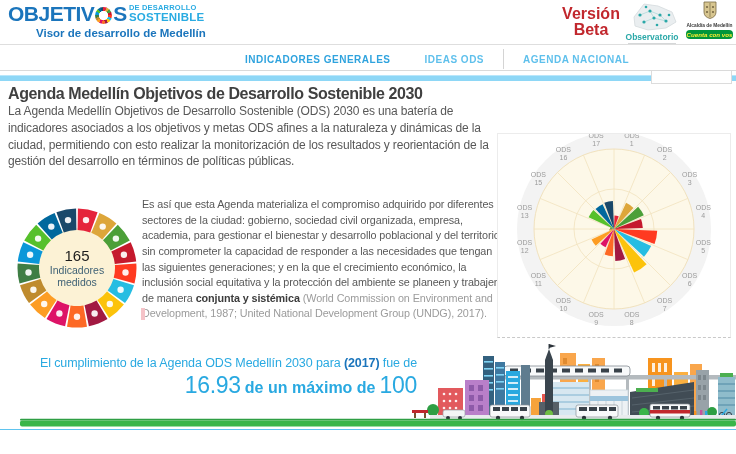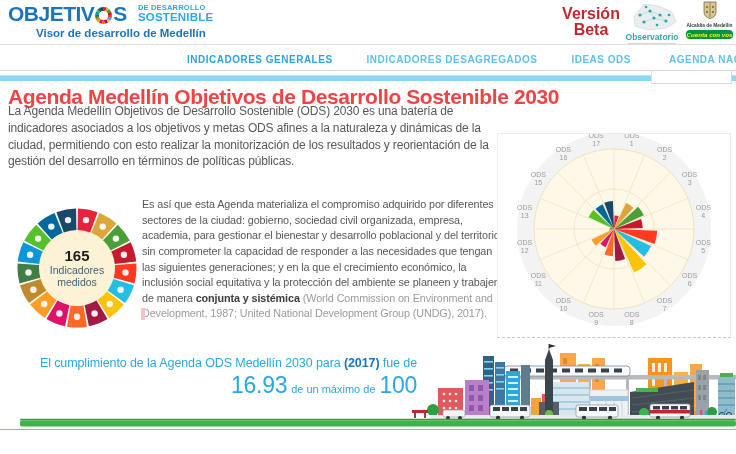--- a/index.html
+++ b/index.html
@@ -8,74 +8,74 @@
         font-family:"Liberation Sans",sans-serif;}
 
   
   .brand{position:absolute;left:8px;top:4px}
   .brand-row{display:flex;align-items:flex-start}
   .brand-word{font-weight:bold;font-size:21px;letter-spacing:-0.5px;color:#1B75BC;line-height:20px;display:flex;align-items:flex-end}
   .sdg-o{display:inline-block;width:17px;height:17px;border-radius:50%;margin:0 1px;
     background:
      radial-gradient(circle,#fff 0 37%,rgba(255,255,255,0) 38%),
      conic-gradient(#E5243B 0 21deg,#DDA63A 0 42deg,#4C9F38 0 64deg,#C5192D 0 85deg,#FF3A21 0 106deg,#26BDE2 0 127deg,#FCC30B 0 148deg,#A21942 0 169deg,#FD6925 0 191deg,#DD1367 0 212deg,#FD9D24 0 233deg,#BF8B2E 0 254deg,#3F7E44 0 275deg,#0A97D9 0 297deg,#56C02B 0 318deg,#00689D 0 339deg,#19486A 0 360deg)}
-  .brand-stack{display:flex;flex-direction:column;margin-left:11px;line-height:1}
+  .brand-stack{display:flex;flex-direction:column;margin-left:2px;line-height:1}
   .brand-tag1{font-size:7.5px;font-weight:bold;color:#29ABE2;letter-spacing:.2px}
   .brand-tag2{font-size:11.5px;font-weight:bold;color:#29ABE2;letter-spacing:.2px}
   .brand-sub{font-size:11.5px;font-weight:bold;color:#1B75BC;margin:3px 0 12px 28px}
 
   .version{position:absolute;left:556px;top:6px;width:70px;text-align:center;
            color:#C1272D;font-weight:bold;font-size:16px;line-height:16px}
 
   .logo-obs{position:absolute;left:622px;top:1px;width:60px;height:44px;text-align:center}
   .obs-text{font-size:8.5px;font-weight:bold;color:#2AA8A8;line-height:8px;margin-top:-2px}
   .obs-sub{height:2px;background:#C3C6C8;opacity:.7;margin:2px 6px 0 6px}
 
   .logo-alc{position:absolute;left:686px;top:1px;width:47px;height:44px;text-align:center}
   .alc-text{font-size:4.8px;font-weight:bold;color:#3A3A3A;line-height:6px}
   .alc-badge{margin-top:1px;background:#00953B;border-radius:4px;padding:1px 0;
              font-size:6.2px;font-weight:bold;font-style:italic;color:#F9ED32}
 
   .header-line{position:absolute;left:0;top:44px;width:736px;height:1px;background:#DEDEDE}
 
   
-  .nav{position:absolute;left:228px;top:48px;right:2px;height:22px;display:flex;align-items:center;justify-content:center}
+  .nav{position:absolute;left:228px;top:48px;right:2px;height:22px;display:flex;align-items:center;justify-content:flex-start}
   .nav-item{font-size:10px;font-weight:bold;letter-spacing:.5px;color:#5FC0EC;padding:0 17px;cursor:pointer;white-space:nowrap}
   .nav-item.active{color:#2FA3DE}
   .nav-sep{width:1px;height:20px;background:#D4D4D4;margin:0 2px}
   .nav-line{position:absolute;left:0;top:70px;width:736px;height:1px;background:#DADADA}
   .blue-bar{position:absolute;left:0;top:75px;width:736px;height:6px;background:#8ED7F6;border-top:1px solid #B9E7FB}
   .dropdown-sliver{position:absolute;left:651px;top:71px;width:81px;height:13px;background:#fff;
                    border:1px solid #DCDCDC;border-top:none;z-index:3}
 
   
-  .title{position:absolute;left:8px;top:85px;font-size:21px;font-weight:bold;letter-spacing:-0.4px;color:#ef4444;white-space:nowrap}
+  .title{position:absolute;left:8px;top:85px;font-size:16px;font-weight:bold;letter-spacing:-0.4px;color:#404040;white-space:nowrap}
   .p1{position:absolute;left:8px;top:103px;width:496px;font-size:12px;letter-spacing:-0.15px;line-height:1.4;color:#585858}
   .p2{position:absolute;left:142px;top:197px;width:363px;font-size:10.8px;letter-spacing:-0.1px;line-height:1.45;color:#585858}
   .p2 b{color:#3c3c3c}
   .p2 .cite{color:#9b9b9b}
 
   .wheel{position:absolute;left:17px;top:208px;width:120px;height:120px}
   .wheel-center{position:absolute;inset:0;display:flex;flex-direction:column;align-items:center;justify-content:center;pointer-events:none}
-  .wheel-count{font-size:15px;font-weight:bold;color:#1d1d1d;line-height:16px}
+  .wheel-count{font-size:15px;font-weight:normal;color:#1d1d1d;line-height:16px}
   .wheel-l1,.wheel-l2{font-size:10.5px;color:#3E6175;line-height:12px}
 
   .chart-card{position:absolute;left:497px;top:133px;width:234px;height:205px;background:#fff;
               border:1px solid #ECECEC;border-bottom:1px dashed #C9C9C9;overflow:hidden}
   .chart-card svg{display:block}
 
   .pink-tick{position:absolute;left:141px;top:308px;width:4px;height:12px;background:#F5C3C8}
 
   
   .banner{position:absolute;left:0;top:356px;width:417px;text-align:right;z-index:2}
   .b1{font-size:12.5px;color:#29A9E1;letter-spacing:-0.1px}
   .b1 b{color:#1B75BC}
   .b2{margin-top:2px;color:#29A9E1;white-space:nowrap}
   .b2 .big{font-size:23px;letter-spacing:-0.3px}
-  .b2 .mid{font-size:11px;font-weight:normal;margin:4px 4px}
+  .b2 .mid{font-size:16px;font-weight:bold;margin:4px 4px}
 
   .skyline{position:absolute;left:0;top:344px;width:736px;height:85px}
 
   
   .footer-line{position:absolute;left:0;top:429px;width:736px;height:1px;background:#5FC4EF}
   .footer{position:absolute;left:0;top:430px;width:736px;height:24px;background:#fff}
 </style>
 </head>
 <body>
 
@@ -140,21 +140,20 @@
       </svg>
       <div class="alc-text">Alcaldía de Medellín</div>
       <div class="alc-badge">Cuenta con vos</div>
     </div>
   </header>
 
   <div class="header-line"></div>
 
   <nav class="nav">
       <span class="nav-item active">INDICADORES GENERALES</span>
-      <span class="nav-item">INDICADORES DESAGREGADOS</span>
       <span class="nav-item">IDEAS ODS</span>
       <span class="nav-sep"></span>
       <span class="nav-item">AGENDA NACIONAL</span>
     </nav>
   <div class="nav-line"></div>
   <div class="blue-bar"></div>
   <div class="dropdown-sliver"></div>
 
   <h1 class="title">Agenda Medellín Objetivos de Desarrollo Sostenible 2030</h1>
   <p class="p1">La Agenda Medellín Objetivos de Desarrollo Sostenible (ODS) 2030 es una batería de indicadores asociados a los objetivos y metas ODS afines a la naturaleza y dinámicas de la ciudad, permitiendo con esto realizar la monitorización de los resultados y reorientación de la gestión del desarrollo en términos de políticas públicas.</p>

